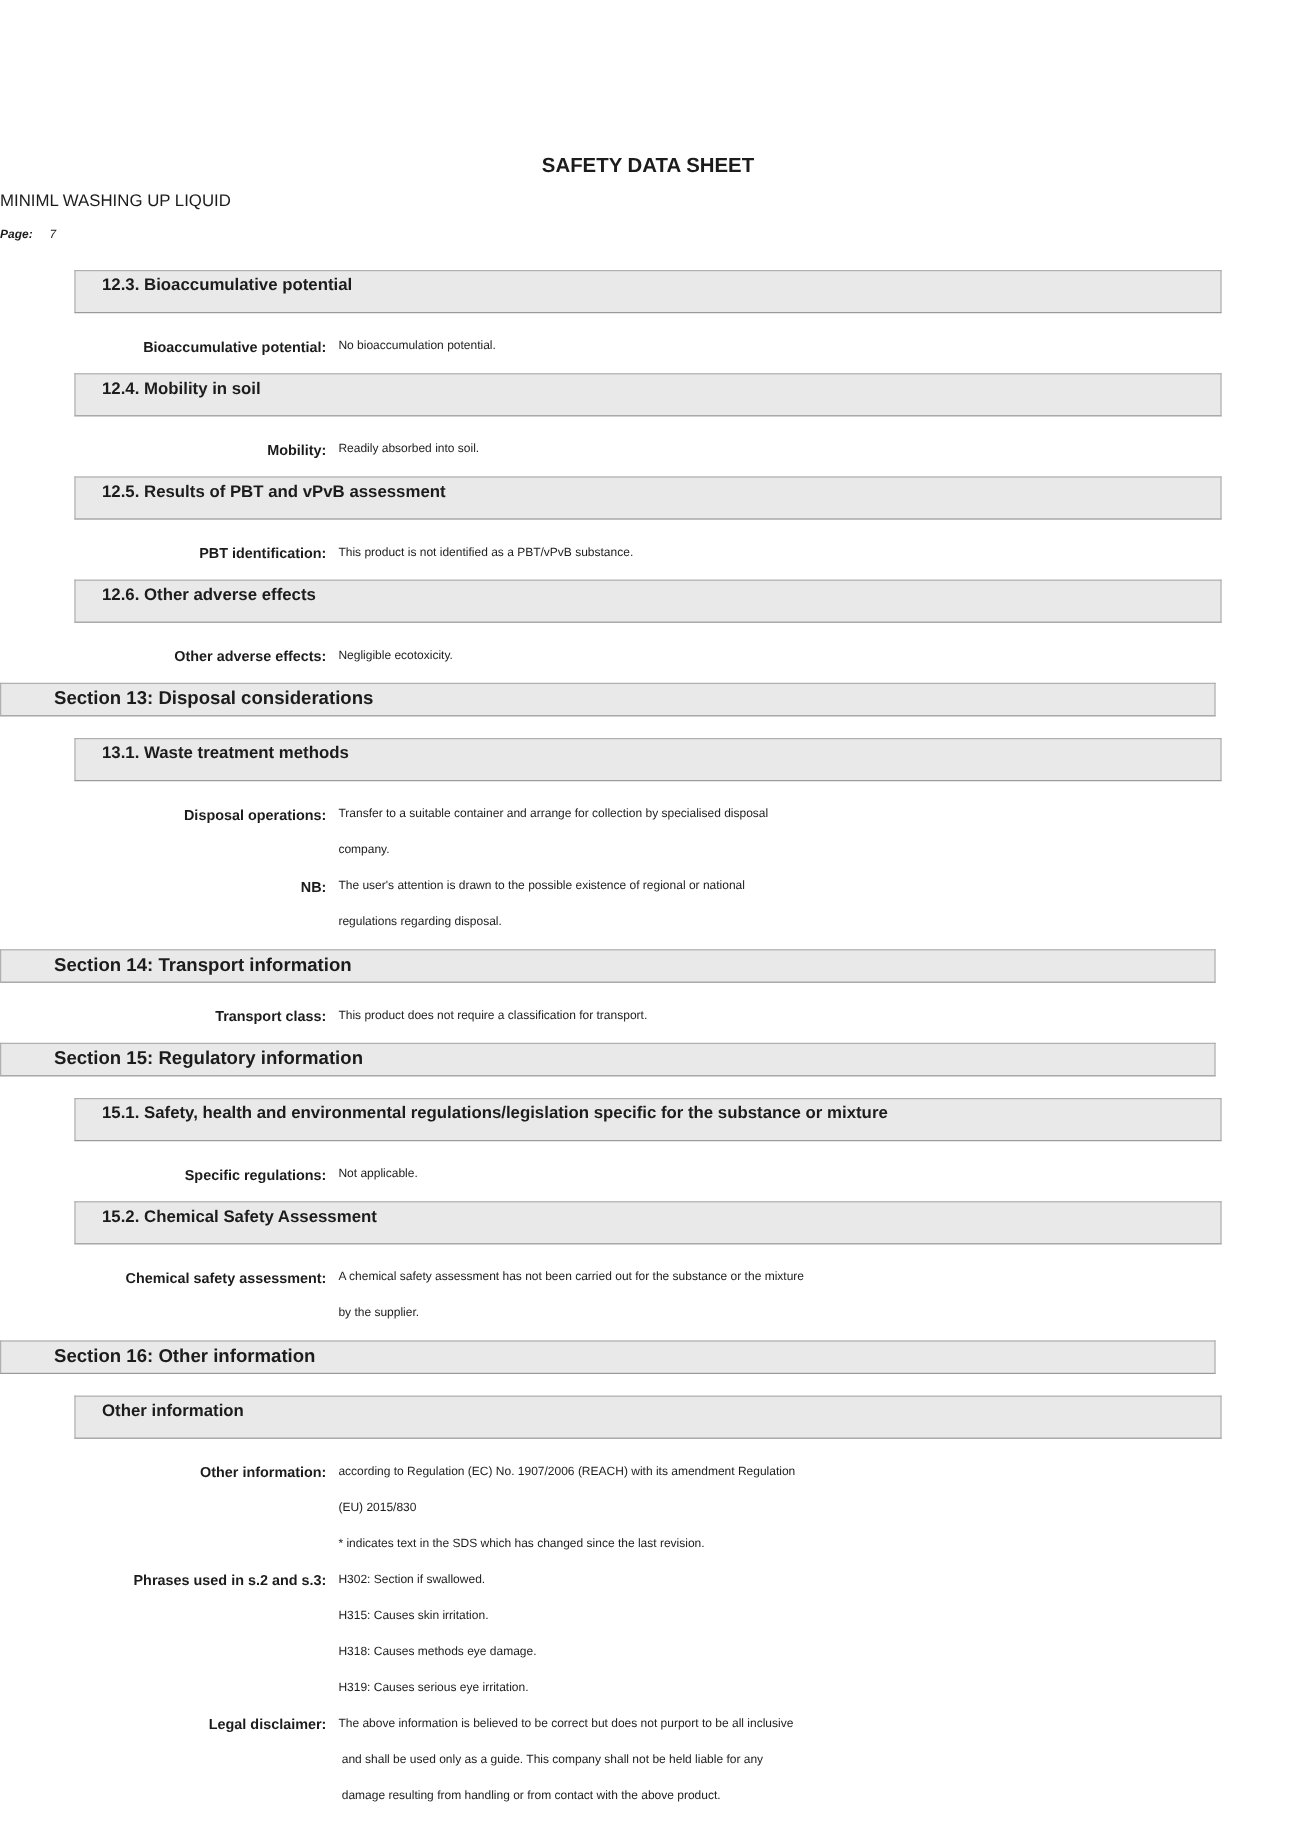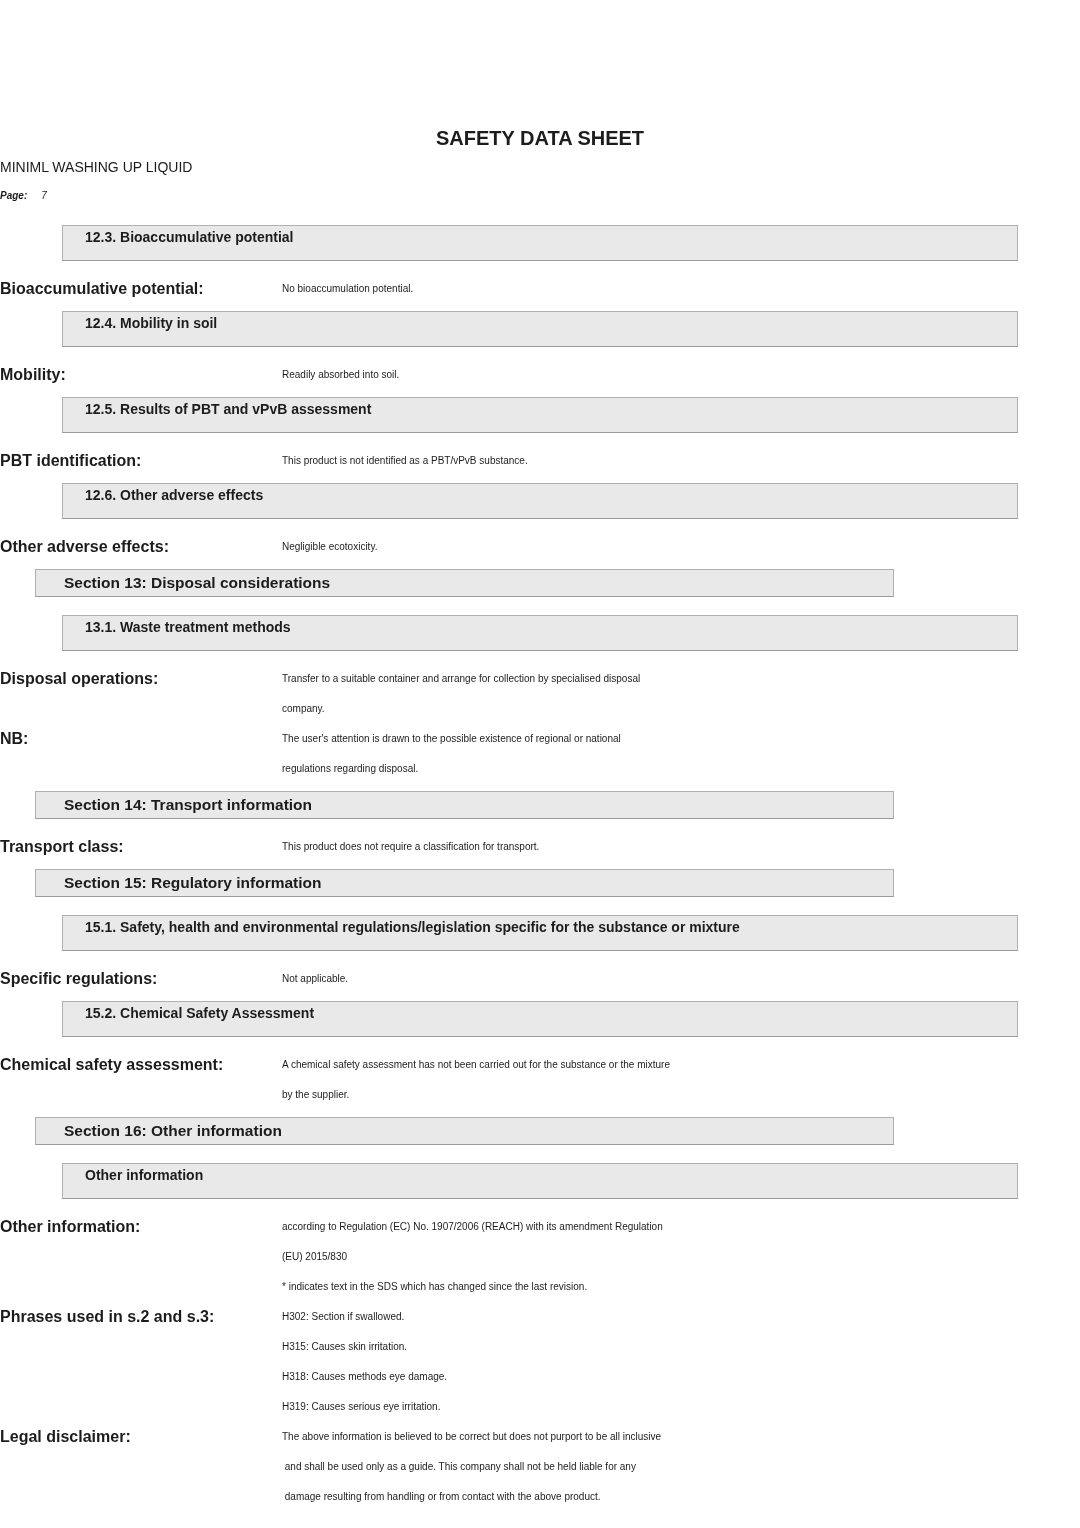--- a/index.html
+++ b/index.html
@@ -7,21 +7,21 @@
     width: 1080px; height: 1528px;
     background: #ffffff;
     color: #1c1c1c;
     font-family: "Liberation Sans", sans-serif;
     overflow: hidden;
   }
   .doc { padding-top: 126px; }
   .title {
     text-align: center;
     font-weight: bold;
-    font-size: 20px;
+    font-size: 17px;
     line-height: 24px;
   }
   .subtitle {
     text-align: left;
     font-size: 14px;
     line-height: 18px;
     margin-top: 8px;
   }
   .page-row {
     text-align: left;
@@ -34,46 +34,45 @@
   .content { margin-top: 19px; }
   .bar {
     background: #e9e9e9;
     border: 1px solid #b0b0b0;
     border-bottom-color: #9a9a9a;
     box-sizing: border-box;
     overflow: hidden;
     white-space: nowrap;
   }
   .bar-major {
-    margin-left: 35px;
-    width: 859px;
+    width: 1013px;
     height: 28px;
     line-height: 26px;
     font-weight: bold;
     font-size: 15.5px;
-    padding-left: 28px;
+    padding-left: 44px;
   }
   .bar-sub {
     margin-left: 62px;
     width: 956px;
     height: 36px;
     line-height: 22px;
     font-weight: bold;
     font-size: 14px;
     padding-left: 22px;
   }
   .bar-major + .bar-sub { margin-top: 18px; }
   .fields { padding: 13px 0 7px 0; }
   .row { display: flex; align-items: flex-start; }
   .label {
     flex: none;
     width: 272px;
-    text-align: left;
-    font-weight: bold;
-    font-size: 16px;
+    text-align: right;
+    font-weight: bold;
+    font-size: 12px;
     line-height: 30px;
   }
   .values { flex: 1; margin-left: 10px; }
   .vline {
     font-size: 10px;
     line-height: 30px;
     white-space: pre-wrap;
   }
   .footer {
     text-align: right;

